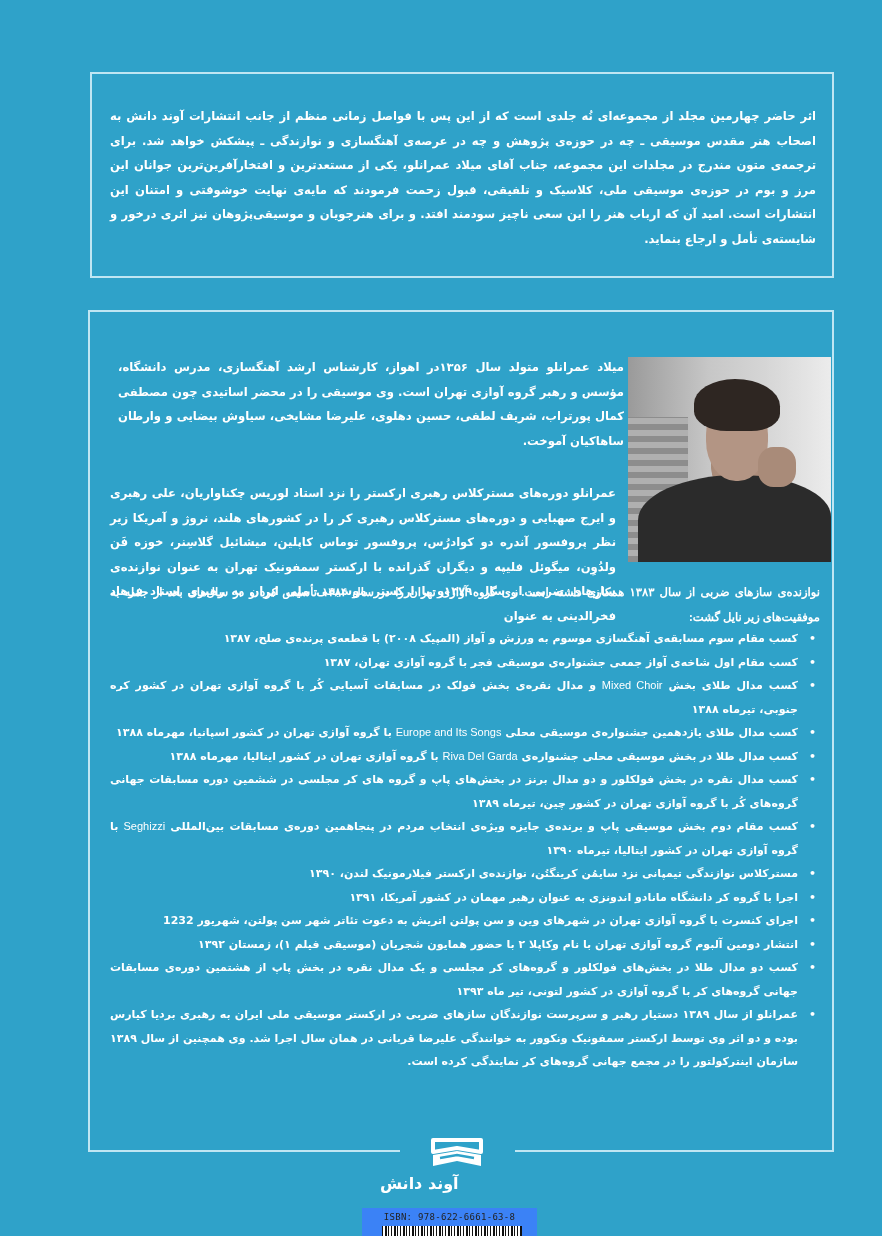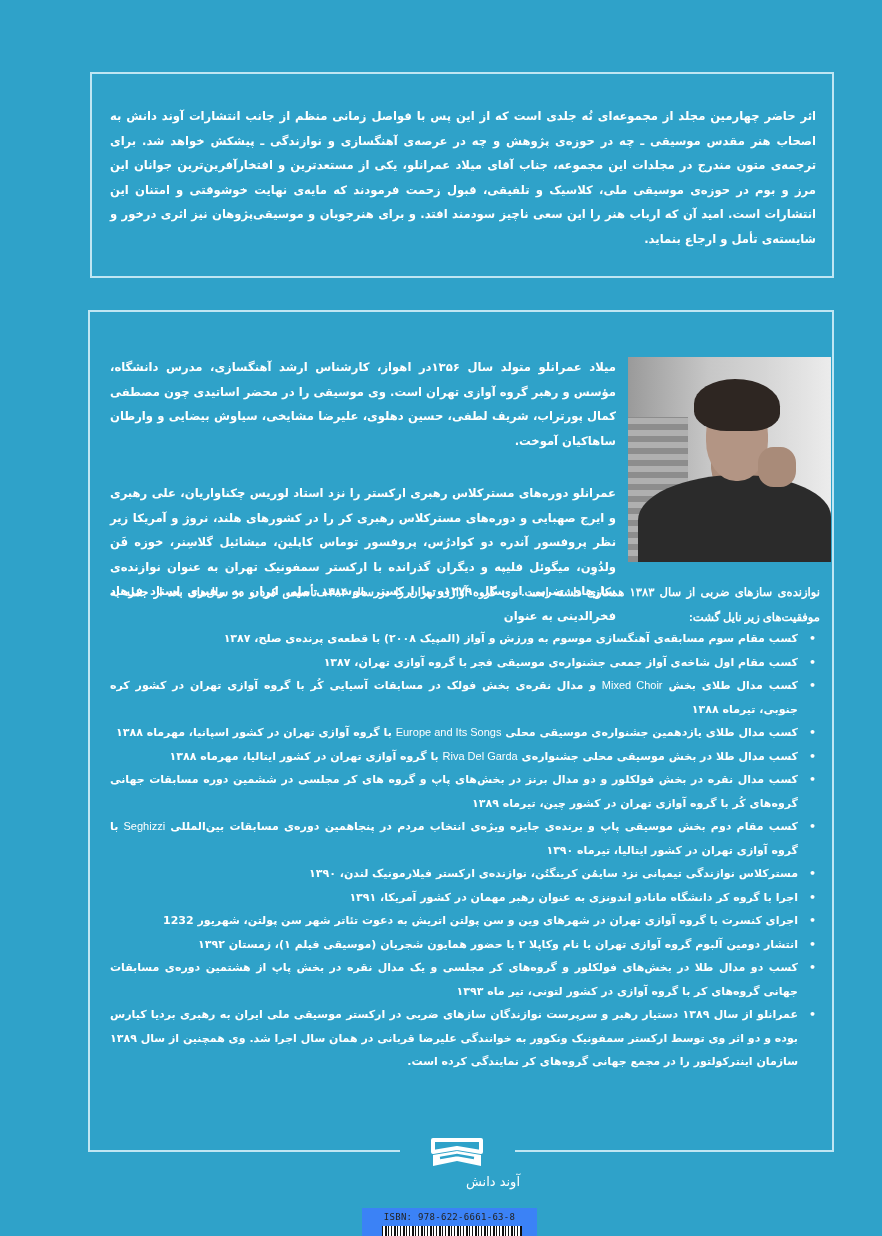--- a/index.html
+++ b/index.html
@@ -78,21 +78,21 @@
     #photo .body {
       position: absolute; left: 10px; top: 118px; width: 193px; height: 87px;
       background: #2b2b2b; border-radius: 60% 55% 0 0;
     }
     #photo .hand {
       position: absolute; left: 130px; top: 90px; width: 38px; height: 40px;
       background: #a98b79; border-radius: 40%;
     }
 
     #bio-para-1 {
-      position: absolute; left: 110px; top: 355px; width: 506px; margin: 0;
+      position: absolute; left: 118px; top: 355px; width: 506px; margin: 0;
     }
     #bio-para-2 {
       position: absolute; left: 110px; top: 481px; width: 506px; margin: 0;
     }
     #bio-para-2-cont {
       position: absolute; left: 110px; top: 581px; width: 710px; margin: 0; font-family: Liberation Serif, serif;
     }
     #achievements {
       position: absolute; left: 110px; top: 627px; width: 710px;
       margin: 0; padding: 0; list-style: none;
@@ -112,22 +112,22 @@
     .latin {
       font-weight: normal;
       font-family: "Liberation Sans", sans-serif;
     }
 
     #publisher-logo {
       position: absolute; left: 430px; top: 1138px; width: 54px; height: 32px;
     }
     #publisher-name {
       position: absolute; left: 380px; top: 1174px; width: 140px;
-      text-align: right; direction: rtl;
-      font-size: 13px; font-weight: normal;
+      text-align: left; direction: rtl;
+      font-size: 16px; font-weight: bold;
     }
     #isbn-label {
       position: absolute; left: 362px; top: 1208px; width: 175px; height: 28px;
       background: #3b82f6;
       box-sizing: border-box;
     }
     #isbn-text {
       position: absolute; left: 0; top: 4px; width: 100%;
       text-align: center;
       font-family: "DejaVu Sans Mono", monospace;

